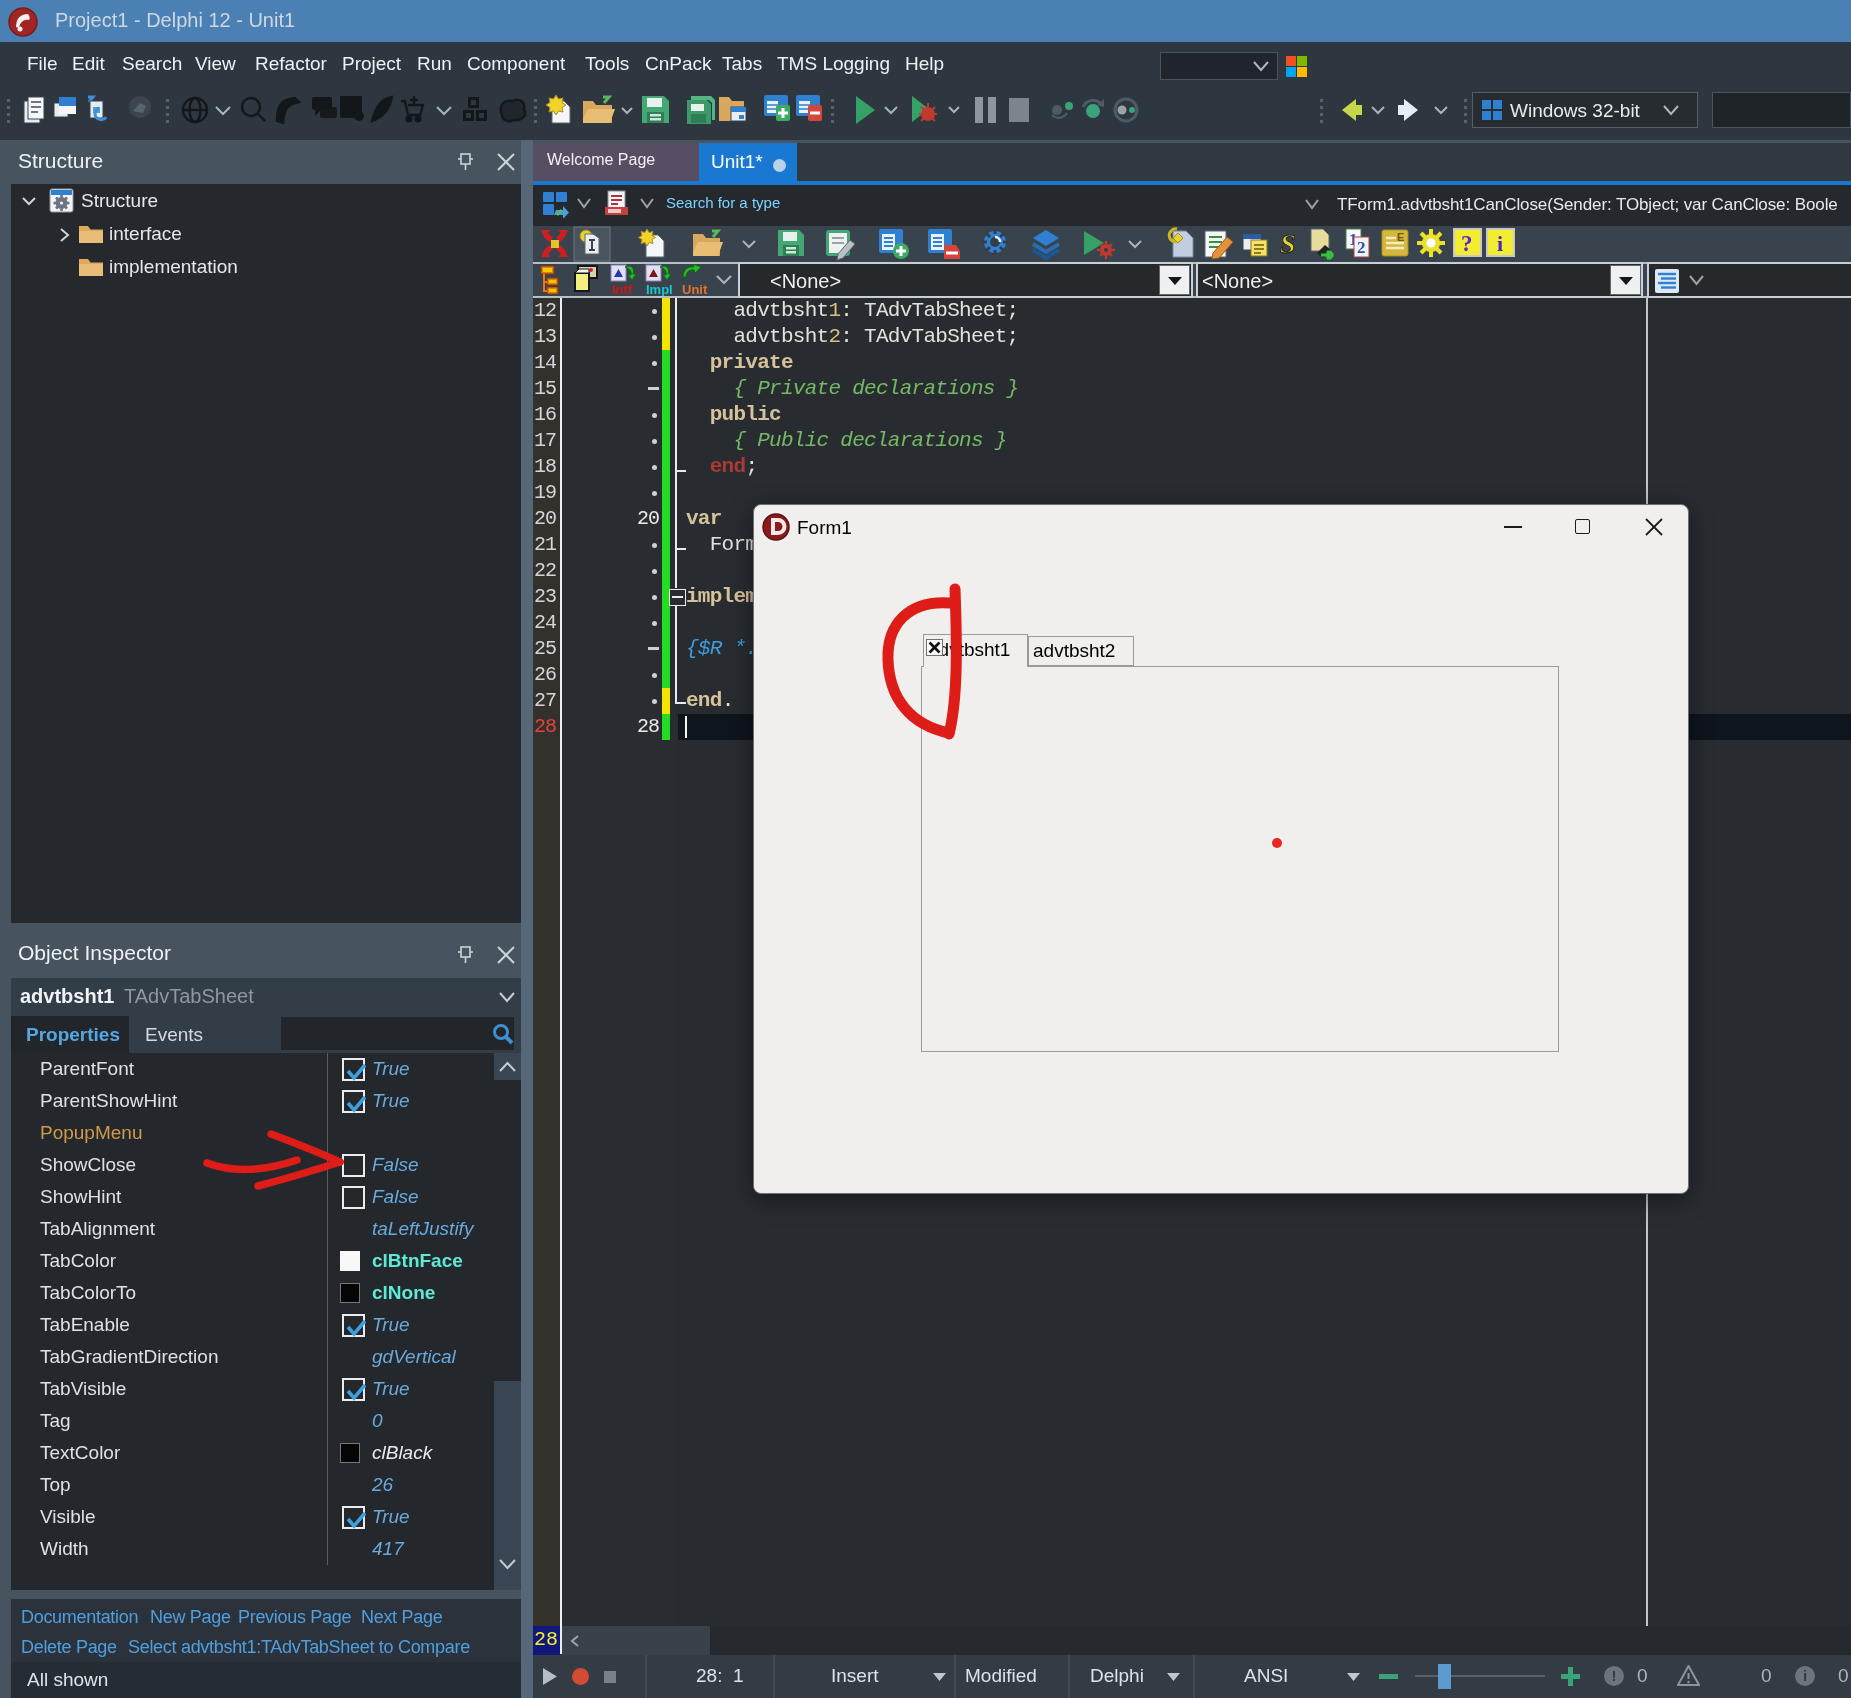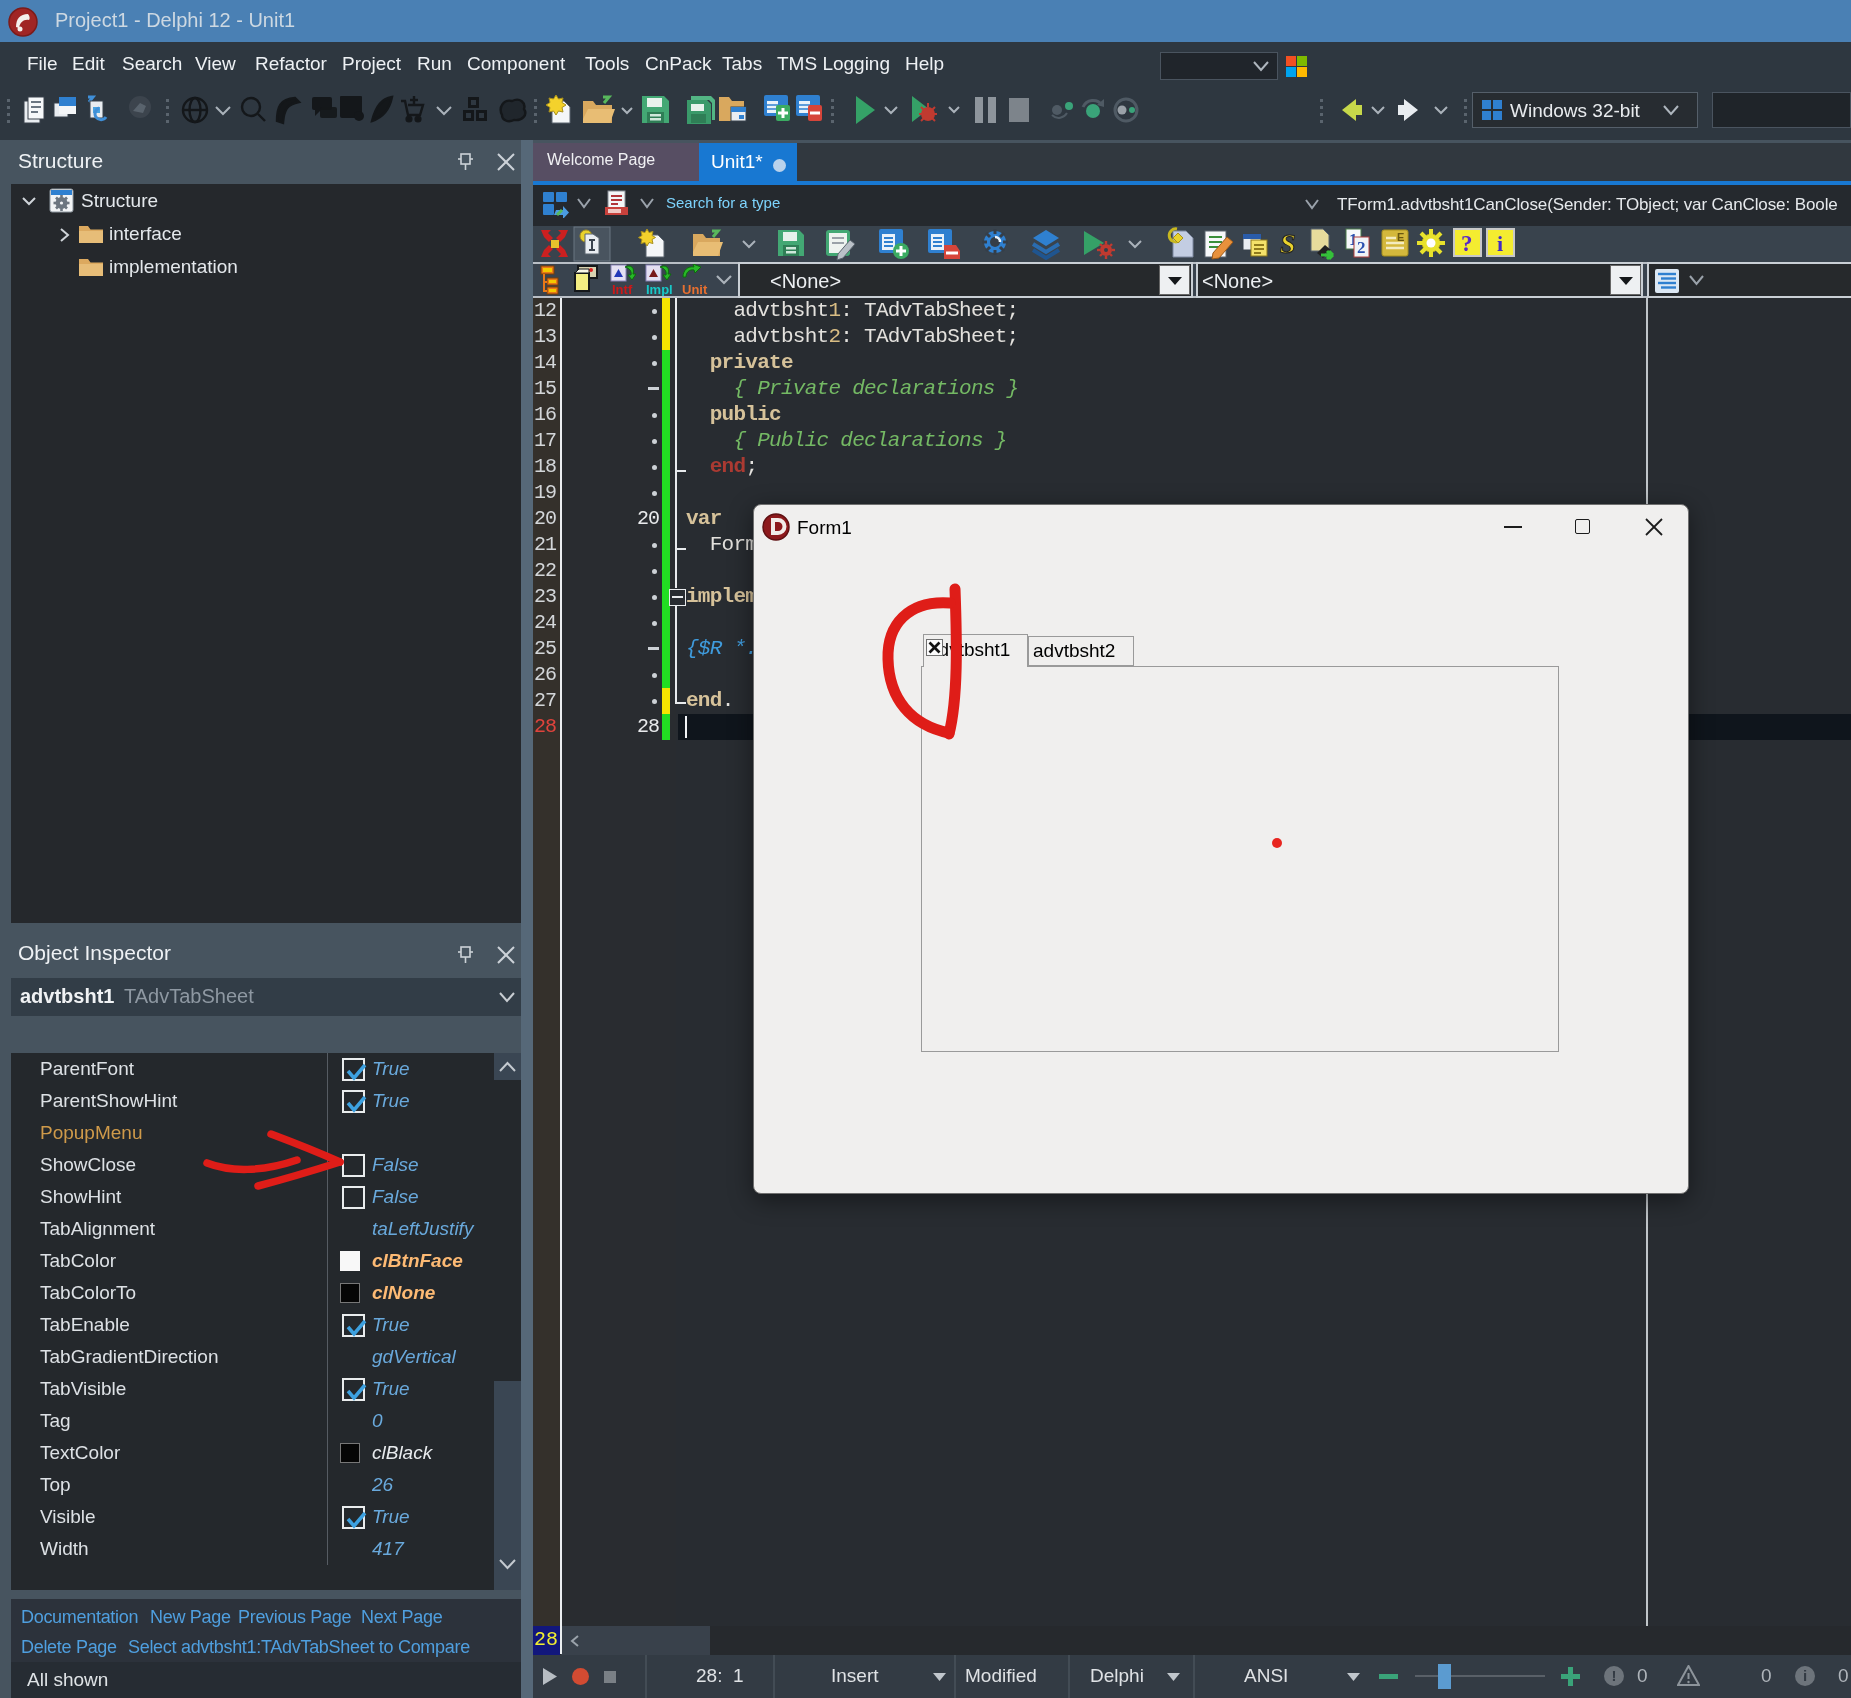--- a/index.html
+++ b/index.html
@@ -19,21 +19,21 @@
 
 .pheader { font-size:21px; color:#eef1f4; }
 #structtree { left:11px; top:184px; width:510px; height:739px; background:#25282c; }
 .trow { position:absolute; left:0; font-size:19px; color:#e4e8ec; }
 #oicombo { left:11px; top:978px; width:510px; height:38px; background:#323d47; }
 #oitabs { left:11px; top:1016px; width:510px; height:37px; background:#323d47; }
 #oigrid { left:11px; top:1053px; width:510px; height:537px; background:#24282c; }
 .prow { position:absolute; left:0; width:100%; height:32px; line-height:32px; font-size:19px;text-align:right; }
 .pname { position:absolute; left:29px; color:#dde1e5; }
 .pval { position:absolute; left:361px; color:#69a9dc;font-style:italic; }
-.pvalw { position:absolute; left:361px; color:#fdba74; font-weight:bold;font-style:italic; }
+.pvalw { position:absolute; left:361px; color:#5eead4; font-weight:bold; }
 .cb { position:absolute; left:331px; top:5px; width:23px; height:23px; border:2px solid #e9eced; background:transparent; }
 .sw { position:absolute; left:329px; top:6px; width:20px; height:20px; }
 #oilinks { left:11px; top:1599px; width:510px; height:99px; background:#2c323b; }
 .lnk { position:absolute; font-size:18px; letter-spacing:-0.3px; color:#4f9fdf; }
 
 
 #tabbar { left:533px; top:143px; width:1318px; height:38px; background:#31383f; }
 #searchrow { left:533px; top:185px; width:1318px; height:41px; background:#25292e; }
 #edtoolbar { left:533px; top:226px; width:1318px; height:36px; background:#39434d; }
 #navrow { left:533px; top:262px; width:1318px; height:36px; background:#39434e; border-top:2px solid #b9bfc6; border-bottom:2px solid #b9bfc6; }
@@ -386,20 +386,30 @@
     <g stroke="#ccd2d8" stroke-width="2">
         <line x1="40" y1="2" x2="56" y2="18"></line>
         <line x1="56" y1="2" x2="40" y2="18"></line>
       </g>
   </svg>
   <div class="abs" id="oicombo">
     <span style="position:absolute;left:9px;top:7px;font-size:20px;font-weight:bold;color:#f0f2f4">advtbsht1</span>
     <span style="position:absolute;left:113px;top:7px;font-size:20px;color:#8e98a2">TAdvTabSheet</span>
     <svg style="position:absolute;left:487px;top:12px" width="18" height="14" viewBox="0 0 18 14">
         <path d="M2 3 L9 11 L16 3" fill="none" stroke="#c8cdd2" stroke-width="2"></path>
+      </svg>
+  </div>
+  <div class="abs" id="oitabs">
+    <div style="position:absolute;left:0;top:0;width:118px;height:37px;background:#22262b"></div>
+    <span style="position:absolute;left:15px;top:8px;font-size:19px;font-weight:bold;color:#54a7e0">Properties</span>
+    <span style="position:absolute;left:134px;top:8px;font-size:19px;color:#d5dade">Events</span>
+    <div style="position:absolute;left:270px;top:1px;width:233px;height:33px;background:#22262b"></div>
+    <svg style="position:absolute;left:480px;top:6px" width="24" height="24" viewBox="0 0 24 24">
+        <circle cx="10" cy="10" r="6.5" fill="none" stroke="#3e8fd0" stroke-width="3"></circle>
+        <line x1="14.5" y1="14.5" x2="21" y2="21" stroke="#3e8fd0" stroke-width="4"></line>
       </svg>
   </div>
   <div class="abs" id="oigrid">
     <div style="position:absolute;left:316px;top:0;width:1px;height:512px;background:#565c63"></div>
     <div class="prow" style="top:0">
         <span class="pname">ParentFont</span>
         <span class="cb"><svg width="25" height="25" viewBox="0 0 25 25">
             <path d="M4 11 l6 7 11 -13" fill="none" stroke="#3da1e0" stroke-width="3.5"></path>
           </svg></span>
         <span class="pval">True</span>

